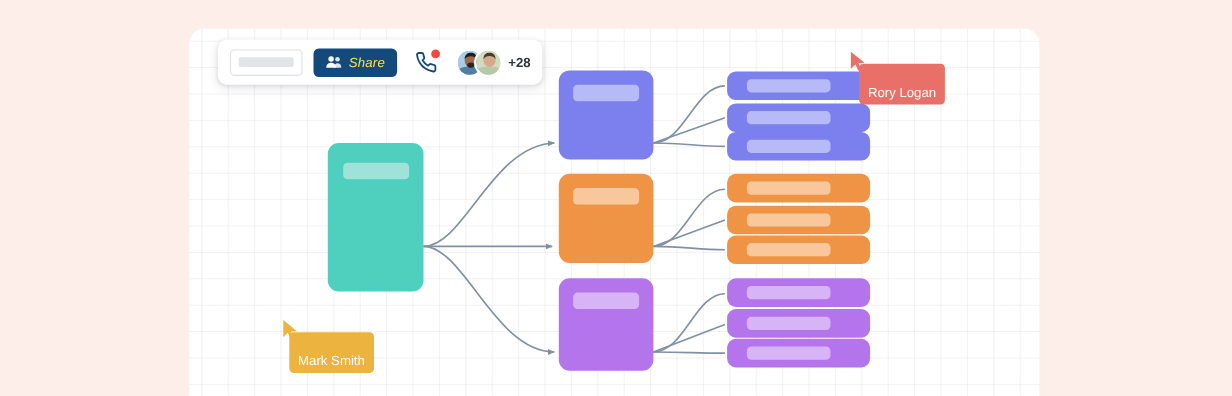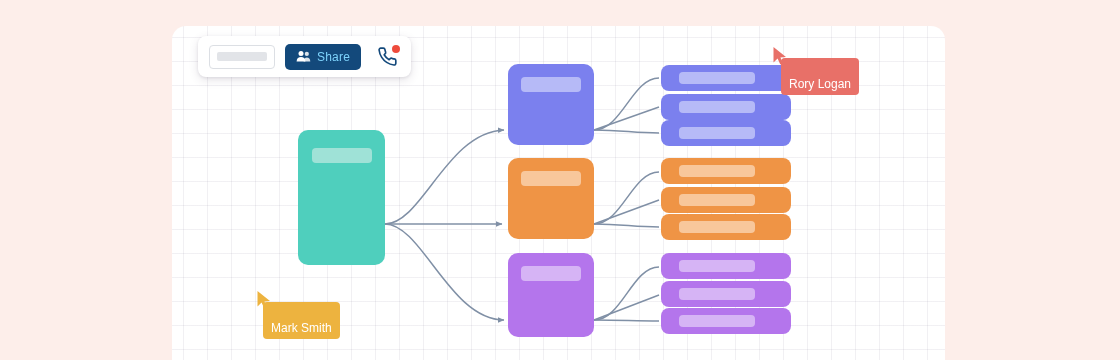--- a/index.html
+++ b/index.html
@@ -111,24 +111,25 @@
     background: #13497b;
     border-radius: 5px;
     display: flex;
     align-items: center;
     gap: 6px;
     padding: 0 11px;
     cursor: pointer;
     border: none;
   }
   #share-label {
-    color: #7dd3fc;
+    color: #fde047;
     font-size: 12px;
     line-height: 1;
     letter-spacing: 0.2px;
+    font-style: italic;
   }
   #call-button {
     position: relative;
     width: 26px;
     height: 26px;
     display: flex;
     align-items: center;
     justify-content: center;
     cursor: pointer;
     margin-left: 3px;
@@ -274,20 +275,41 @@
 
   <div id="call-button">
     <span style="display:flex;align-items:center;">
       <svg width="21" height="21" viewBox="0 0 24 24" fill="none" stroke="#13497b" stroke-width="1.9" stroke-linecap="round" stroke-linejoin="round">
         <path d="M21.5 16.9v2.9a1.9 1.9 0 0 1-2.1 1.9 19 19 0 0 1-8.3-3 18.6 18.6 0 0 1-5.7-5.7 19 19 0 0 1-3-8.4A1.9 1.9 0 0 1 4.3 2.5h2.9a1.9 1.9 0 0 1 1.9 1.6c.1 1 .3 1.8.7 2.7a1.9 1.9 0 0 1-.4 2l-1.2 1.2a15.2 15.2 0 0 0 5.7 5.7l1.2-1.2a1.9 1.9 0 0 1 2-.4c.9.3 1.8.6 2.7.7a1.9 1.9 0 0 1 1.7 1.9z"></path>
       </svg>
     </span>
     <span id="call-badge"></span>
   </div>
 
+  <div id="avatars">
+    <div class="avatar">
+      <svg width="24" height="24" viewBox="0 0 24 24">
+        <rect width="24" height="24" fill="#a9cde4"></rect>
+        <path d="M-2 24 C-2 17 3 14.5 12 14.5 C21 14.5 26 17 26 24 Z" fill="#4e7ea3"></path>
+        <circle cx="12" cy="9.5" r="5.6" fill="#9c6a4e"></circle>
+        <path d="M6.4 8.2 C6.4 3.6 9 2 12 2 C15 2 17.6 3.6 17.6 8.2 C16.4 6 14.6 5.2 12 5.2 C9.4 5.2 7.6 6 6.4 8.2 Z" fill="#241c18"></path>
+        <path d="M7.6 12.2 C8.8 15.6 15.2 15.6 16.4 12.2 C15.6 14.8 8.4 14.8 7.6 12.2 Z" fill="#241c18"></path>
+        <ellipse cx="12" cy="13.2" rx="3.4" ry="2.4" fill="#241c18" opacity="0.9"></ellipse>
+      </svg>
+    </div>
+    <div class="avatar">
+      <svg width="24" height="24" viewBox="0 0 24 24">
+        <rect width="24" height="24" fill="#cfdcc2"></rect>
+        <path d="M-2 24 C-2 17 3 14.5 12 14.5 C21 14.5 26 17 26 24 Z" fill="#b6c8a4"></path>
+        <circle cx="12" cy="9.3" r="5.5" fill="#d8a88a"></circle>
+        <path d="M6.5 8 C6.5 3.5 9 2 12 2 C15 2 17.5 3.5 17.5 8 C16.3 5.6 14.5 4.8 12 4.8 C9.5 4.8 7.7 5.6 6.5 8 Z" fill="#4a3a2c"></path>
+      </svg>
+    </div>
+    <span id="overflow-count">+28</span>
+  </div>
 </div>
 
 <div class="cursor-arrow" style="left:256px; top:290px;">
   <svg width="16" height="20" viewBox="0 0 16 20">
     <path d="M1.5 1 L1.5 16.5 L5.6 12.6 L8.3 18.4 L11 17 L8.4 11.4 L14 11.1 Z" fill="#edb33f"></path>
   </svg>
 </div>
 <div class="cursor-label" style="left:263px; top:302px; background:#edb33f;">Mark Smith</div>
 
 <div class="cursor-arrow" style="left:772px; top:46px;">

